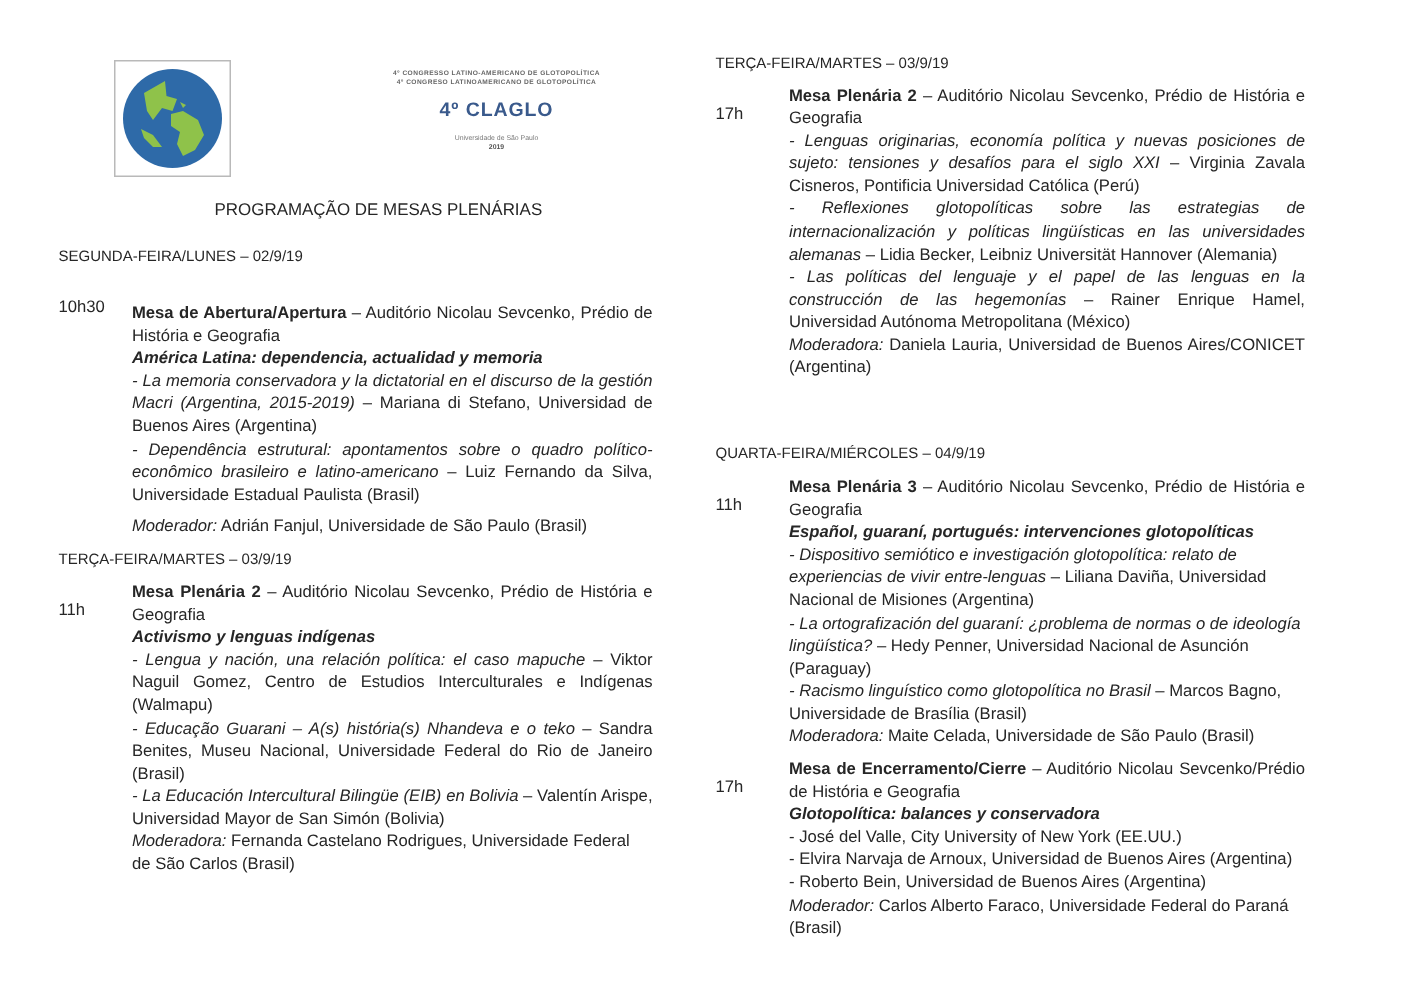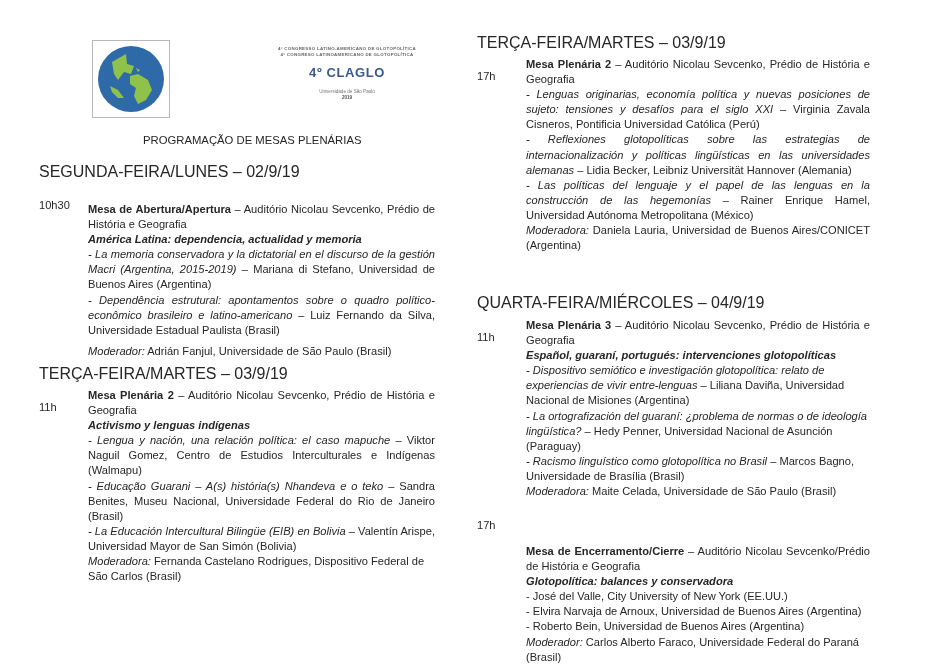--- a/index.html
+++ b/index.html
@@ -5,35 +5,35 @@
   html, body { margin: 0; padding: 0; background: #ffffff; }
   body {
     width: 950px; height: 671px; position: relative; overflow: hidden;
     font-family: "Liberation Sans", "DejaVu Sans", sans-serif;
     color: #262626; font-size: 11.1px; line-height: 15.1px;
   }
   .col { position: absolute; top: 0; }
   .col-left { left: 39px; width: 396px; }
   .col-right { left: 477px; width: 393px; }
 
-  .header { position: absolute; left: 92px; top: 40px; width: 360px; height: 80px; }
+  .header { position: absolute; left: 76px; top: 40px; width: 360px; height: 80px; }
   .logo-box {
     position: absolute; left: 0; top: 0; width: 76px; height: 76px;
     border: 1px solid #b9b9b9; background: #fff;
   }
   .logo-box svg { position: absolute; left: 3px; top: 3px; }
   .header-text { position: absolute; left: 155px; top: 6px; width: 200px; text-align: center; color: #555; }
   .congress-line { font-size: 4.4px; line-height: 6px; letter-spacing: 0.3px; font-weight: bold; color: #666; }
   .claglo { font-size: 13px; line-height: 16px; font-weight: bold; color: #3a5a8c; margin-top: 7px; letter-spacing: 0.6px; }
   .univ { font-size: 4.6px; line-height: 6px; color: #777; margin-top: 8px; }
   .year { font-size: 4.6px; line-height: 6px; color: #555; font-weight: bold; }
 
   .page-title { position: absolute; left: 143px; top: 133px; font-size: 11.3px; color: #262626; }
 
-  .day { position: absolute; font-size: 16px; color: #262626; }
+  .day { position: absolute; font-size: 10px; color: #262626; }
   .session { position: absolute; }
   .time { position: absolute; left: 0; top: 12px; font-weight: normal; }
   .body { position: absolute; left: 49px; top: 0; text-align: justify; }
   .col-right .body { left: 49px; }
   .b { font-weight: bold; }
   .i { font-style: italic; }
   .bi { font-weight: bold; font-style: italic; }
   .para { margin: 0; }
   .gap { height: 6px; }
   .nojust { text-align: left; }
@@ -81,21 +81,21 @@
   <div class="day" style="top:366px;">TERÇA-FEIRA/MARTES – 03/9/19</div>
 
   <div class="session" style="top:388px; width:396px;">
     <div class="time">11h</div>
     <div class="body" style="width:347px;">
       <p class="para"><span class="b">Mesa Plenária 2</span><span> – Auditório Nicolau Sevcenko, Prédio de História e Geografia</span></p>
       <p class="para bi">Activismo y lenguas indígenas</p>
       <p class="para"><span class="i">- Lengua y nación, una relación política: el caso mapuche</span><span> – Viktor Naguil Gomez, Centro de Estudios Interculturales e Indígenas (Walmapu)</span></p>
       <p class="para"><span class="i">- Educação Guarani – A(s) história(s) Nhandeva e o teko</span><span> – Sandra Benites, Museu Nacional, Universidade Federal do Rio de Janeiro (Brasil)</span></p>
       <p class="para"><span class="i">- La Educación Intercultural Bilingüe (EIB) en Bolivia</span><span> – Valentín Arispe, Universidad Mayor de San Simón (Bolivia)</span></p>
-      <p class="para nojust"><span class="i">Moderadora:</span><span> Fernanda Castelano Rodrigues, Dispositivo Federal de São Carlos (Brasil)</span></p>
+      <p class="para nojust"><span class="i">Moderadora:</span><span> Fernanda Castelano Rodrigues, Universidade Federal de São Carlos (Brasil)</span></p>
     </div>
   </div>
 </div>
 
 <div class="col col-right">
 
   <div class="day" style="top:35px;">TERÇA-FEIRA/MARTES – 03/9/19</div>
 
   <div class="session" style="top:57px; width:393px;">
     <div class="time">17h</div>
@@ -117,21 +117,21 @@
       <p class="para bi">Español, guaraní, portugués: intervenciones glotopolíticas</p>
       <p class="para nojust"><span class="i">- Dispositivo semiótico e investigación glotopolítica: relato de experiencias de vivir entre-lenguas</span><span> – Liliana Daviña, Universidad Nacional de Misiones (Argentina)</span></p>
       <p class="para nojust"><span class="i">- La ortografización del guaraní: ¿problema de normas o de ideología lingüística?</span><span> – Hedy Penner, Universidad Nacional de Asunción (Paraguay)</span></p>
       <p class="para nojust"><span class="i">- Racismo linguístico como glotopolítica no Brasil</span><span> – Marcos Bagno, Universidade de Brasília (Brasil)</span></p>
       <p class="para nojust"><span class="i">Moderadora:</span><span> Maite Celada, Universidade de São Paulo (Brasil)</span></p>
     </div>
   </div>
 
   <div class="session" style="top:506px; width:393px;">
     <div class="time">17h</div>
-    <div class="body" style="width:344px;margin-top:38px;">
+    <div class="body" style="width:344px;">
       <p class="para"><span class="b">Mesa de Encerramento/Cierre</span><span> – Auditório Nicolau Sevcenko/Prédio de História e Geografia</span></p>
       <p class="para bi">Glotopolítica: balances y conservadora</p>
       <p class="para nojust">- José del Valle, City University of New York (EE.UU.)</p>
       <p class="para nojust">- Elvira Narvaja de Arnoux, Universidad de Buenos Aires (Argentina)</p>
       <p class="para nojust">- Roberto Bein, Universidad de Buenos Aires (Argentina)</p>
       <p class="para nojust"><span class="i">Moderador:</span><span> Carlos Alberto Faraco, Universidade Federal do Paraná (Brasil)</span></p>
     </div>
   </div>
 </div>
 

